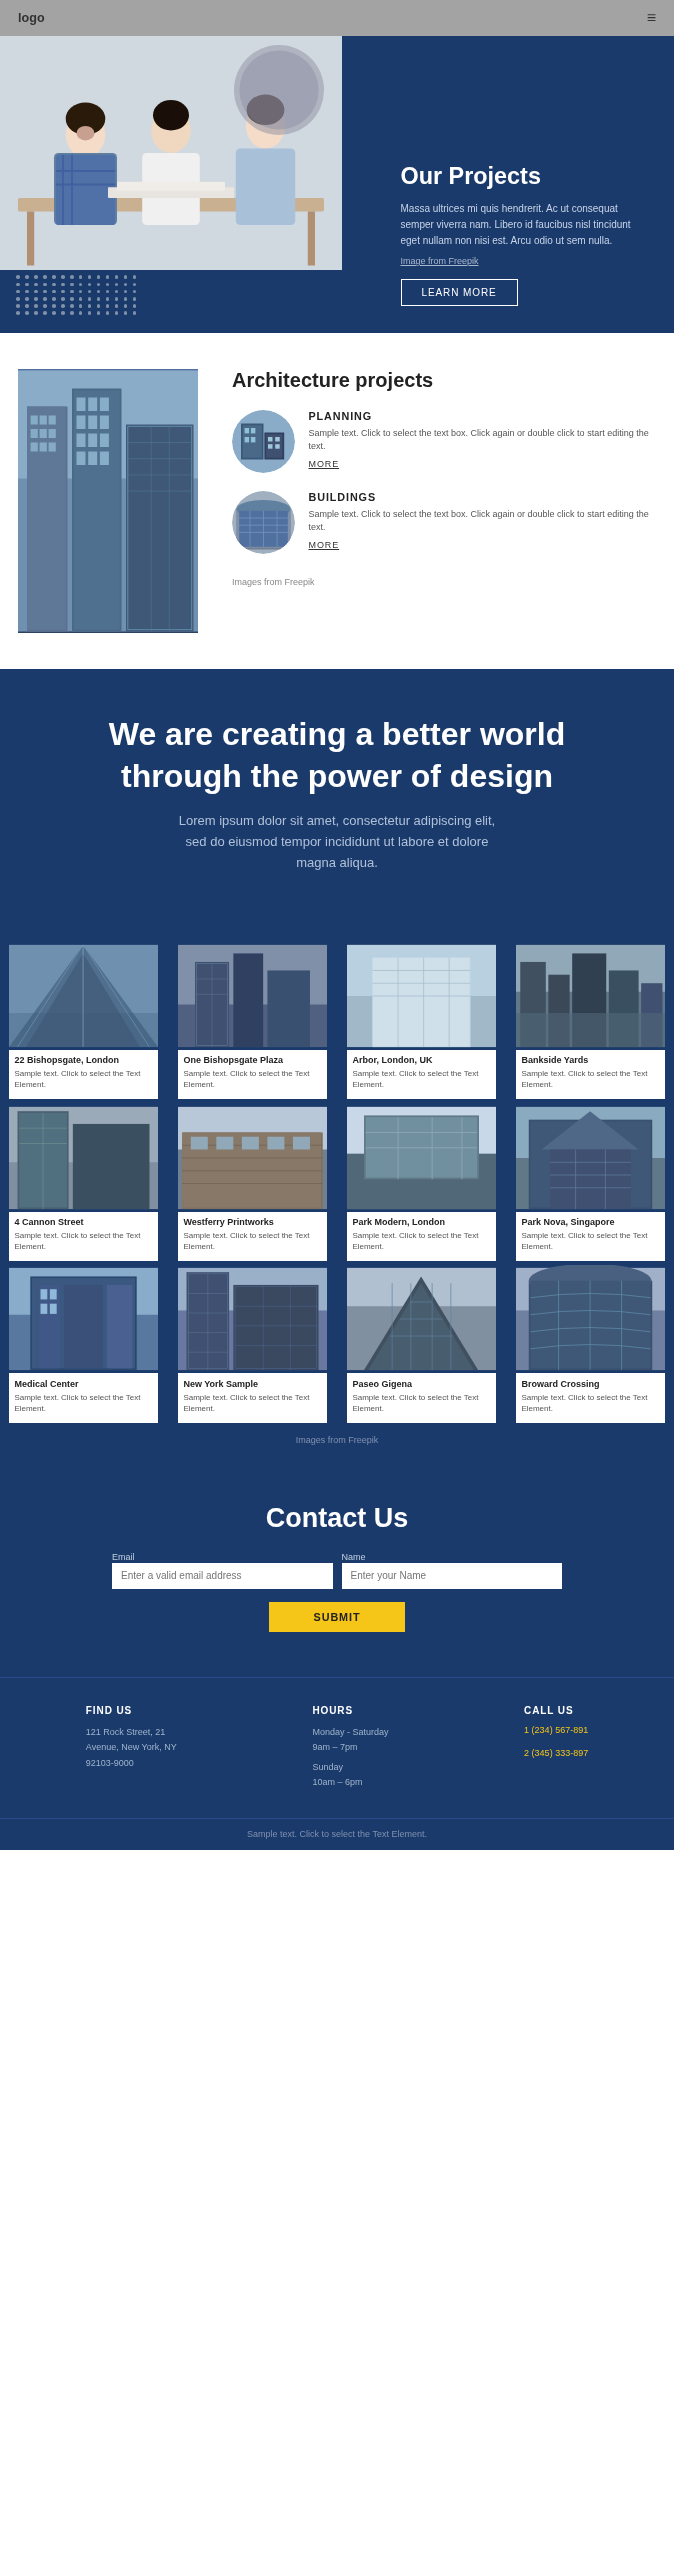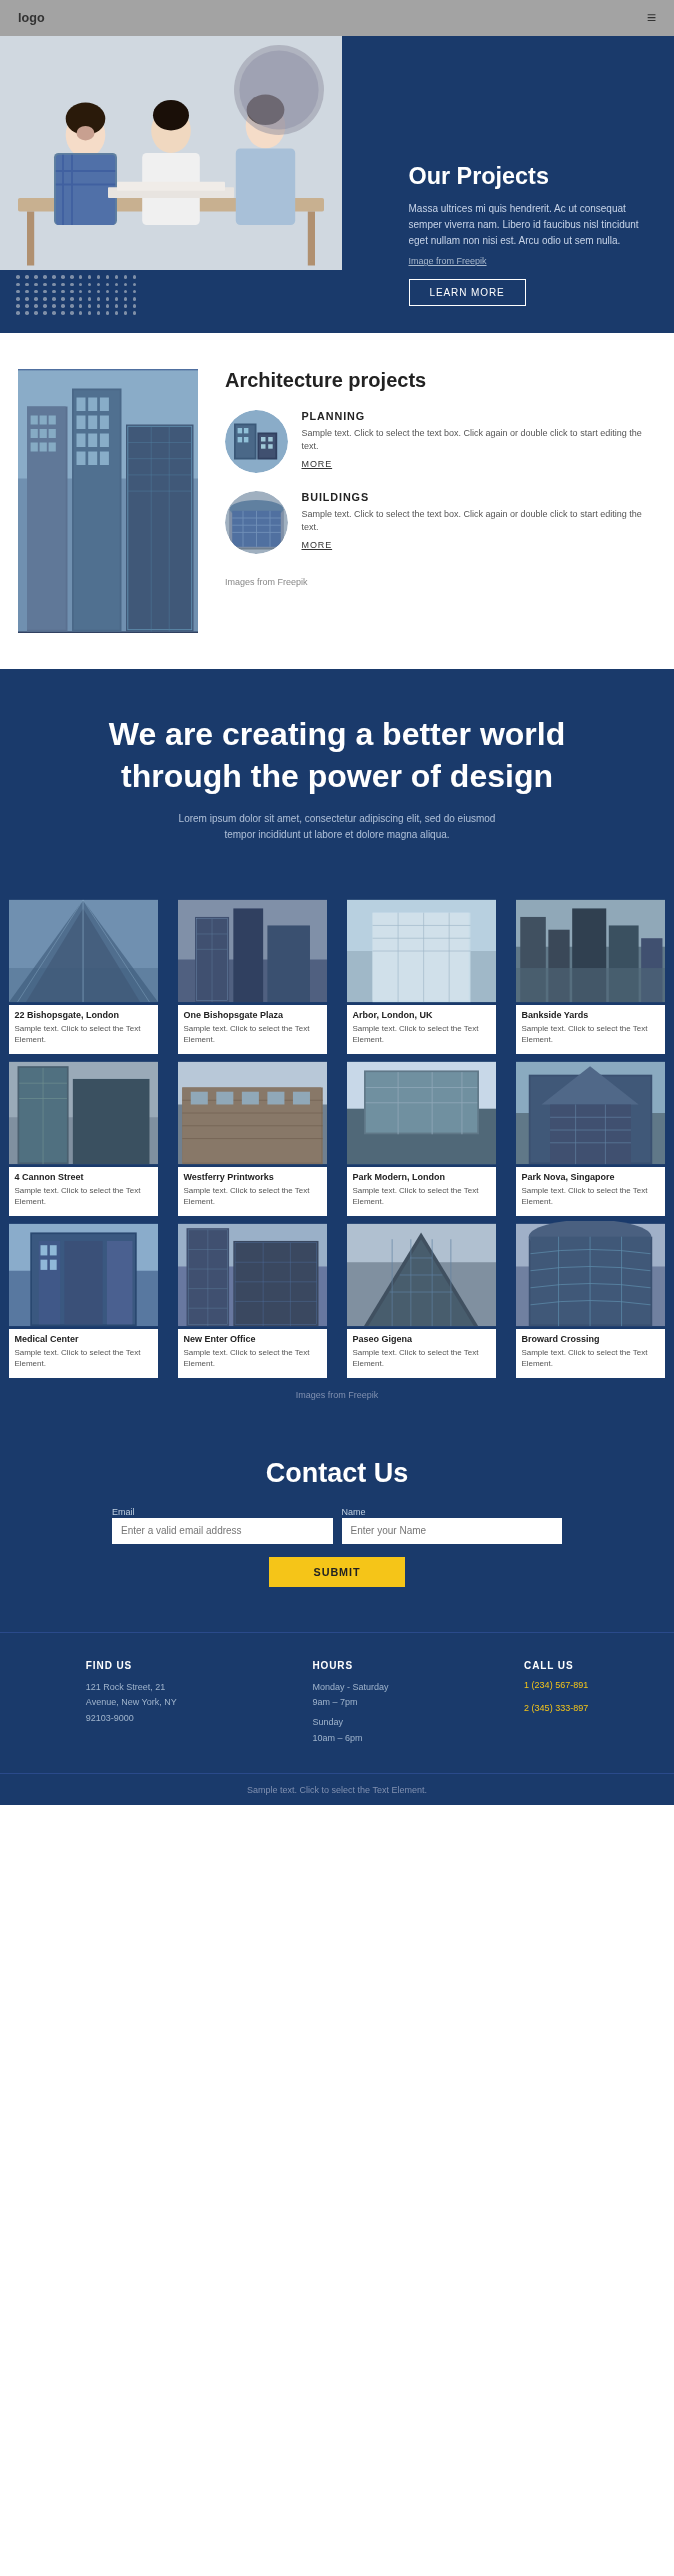--- a/index.html
+++ b/index.html
@@ -31,35 +31,35 @@
     .yellow-bar {
       position: absolute; top: 0; left: 0; width: 16px; height: 198px;
       background: #f5c518;
     }
     .dot-pattern {
       position: absolute; bottom: 27px; left: 18px;
       display: grid; grid-template-columns: repeat(12, 7.2px); gap: 3.6px;
     }
     .dot { width: 3.6px; height: 3.6px; background: #8090a8; border-radius: 50%; }
     .hero-content {
-      position: absolute; right: 0; bottom: 0;
+      position: absolute; right: 8px; bottom: 0;
       width: 288px; background: #1a3a6b; padding: 22.5px 22.5px 27px 22.5px; color: #fff;
     }
     .hero-content h1 { font-size: 23.4px; font-weight: bold; margin-bottom: 10.8px; }
     .hero-content p { font-size: 10px; line-height: 1.6; color: #c8d4e8; margin-bottom: 7.2px; }
     .freepik-link { font-size: 9px; color: #a8b8cc; text-decoration: underline; margin-bottom: 12.6px; display: block; }
     .learn-more-btn {
       display: inline-block; border: 1.8px solid #fff; color: #fff;
       padding: 7.2px 20px; font-size: 10px; text-transform: uppercase;
       letter-spacing: 0.9px; cursor: pointer; background: transparent;
     }
 
     
     .arch-section {
-      display: flex; padding: 36px 18px; gap: 27px; background: #fff;
+      display: flex; padding: 36px 18px; gap: 34px; background: #fff;
     }
     .arch-image {
       width: 180px; min-height: 252px; flex-shrink: 0;
       background: linear-gradient(180deg, #5070a0 0%, #304060 100%);
       overflow: hidden;
     }
     .arch-content { flex: 1; }
     .arch-content h2 { font-size: 20px; font-weight: bold; color: #222; margin-bottom: 18px; }
     .arch-item { display: flex; gap: 13.5px; margin-bottom: 18px; }
     .arch-item-img {
@@ -70,21 +70,21 @@
     .arch-item-text h3 { font-size: 10.8px; font-weight: bold; color: #222; margin-bottom: 4.5px; letter-spacing: 0.9px; }
     .arch-item-text p { font-size: 9px; color: #555; line-height: 1.5; margin-bottom: 5.4px; }
     .more-link { font-size: 9px; color: #333; text-decoration: underline; letter-spacing: 0.9px; display: block; }
     .arch-freepik { font-size: 9px; color: #888; margin-top: 9px; }
 
     
     .design-section {
       background: #1a3a6b; color: #fff; padding: 45px 54px 36px; text-align: center;
     }
     .design-section h2 { font-size: 32px; font-weight: bold; line-height: 1.3; margin-bottom: 13.5px; }
-    .design-section p { font-size: 10px; color: #b0c0d8; line-height: 1.6; max-width: 324px; margin: 0 auto; }
+    .design-section p { font-size: 13px; color: #b0c0d8; line-height: 1.6; max-width: 324px; margin: 14px auto; }
 
     
     .projects-grid { background: #1a3a6b; padding: 18px 9px 9px; }
     .grid-row { display: flex; gap: 20px; margin-bottom: 4.5px; }
     .grid-item { flex: 1; }
     .grid-img {
       width: 100%; height: 108px; overflow: hidden; position: relative;
     }
     .grid-label { background: #fff; padding: 5.4px 5.4px 9px; }
     .grid-label h4 { font-size: 9px; font-weight: bold; color: #222; margin-bottom: 2.7px; }
@@ -596,21 +596,21 @@
           <line x1="12" y1="99" x2="58" y2="99" stroke="#6080a0" stroke-width="0.5"></line>
           <rect x="67" y="22" width="96" height="96" fill="none" stroke="#5070a0" stroke-width="0.5"></rect>
           <line x1="100" y1="22" x2="100" y2="120" stroke="#5070a0" stroke-width="0.5"></line>
           <line x1="132" y1="22" x2="132" y2="120" stroke="#5070a0" stroke-width="0.5"></line>
           <line x1="67" y1="45" x2="163" y2="45" stroke="#5070a0" stroke-width="0.5"></line>
           <line x1="67" y1="68" x2="163" y2="68" stroke="#5070a0" stroke-width="0.5"></line>
           <line x1="67" y1="91" x2="163" y2="91" stroke="#5070a0" stroke-width="0.5"></line>
         </svg>
       </div>
       <div class="grid-label">
-        <h4>New Enter Office</h4>
+        <h4>New York Sample</h4>
         <p>Sample text. Click to select the Text Element.</p>
       </div>
     </div>
     <div class="grid-item">
       <div class="grid-img">
         <svg viewBox="0 0 175 120" style="width:100%;height:100%;" xmlns="http://www.w3.org/2000/svg">
           <rect width="175" height="120" fill="#8090a0"></rect>
           <rect width="175" height="45" fill="#b0c0d0"></rect>
 
           <polygon points="20,120 87,10 154,120" fill="#405060"></polygon>

